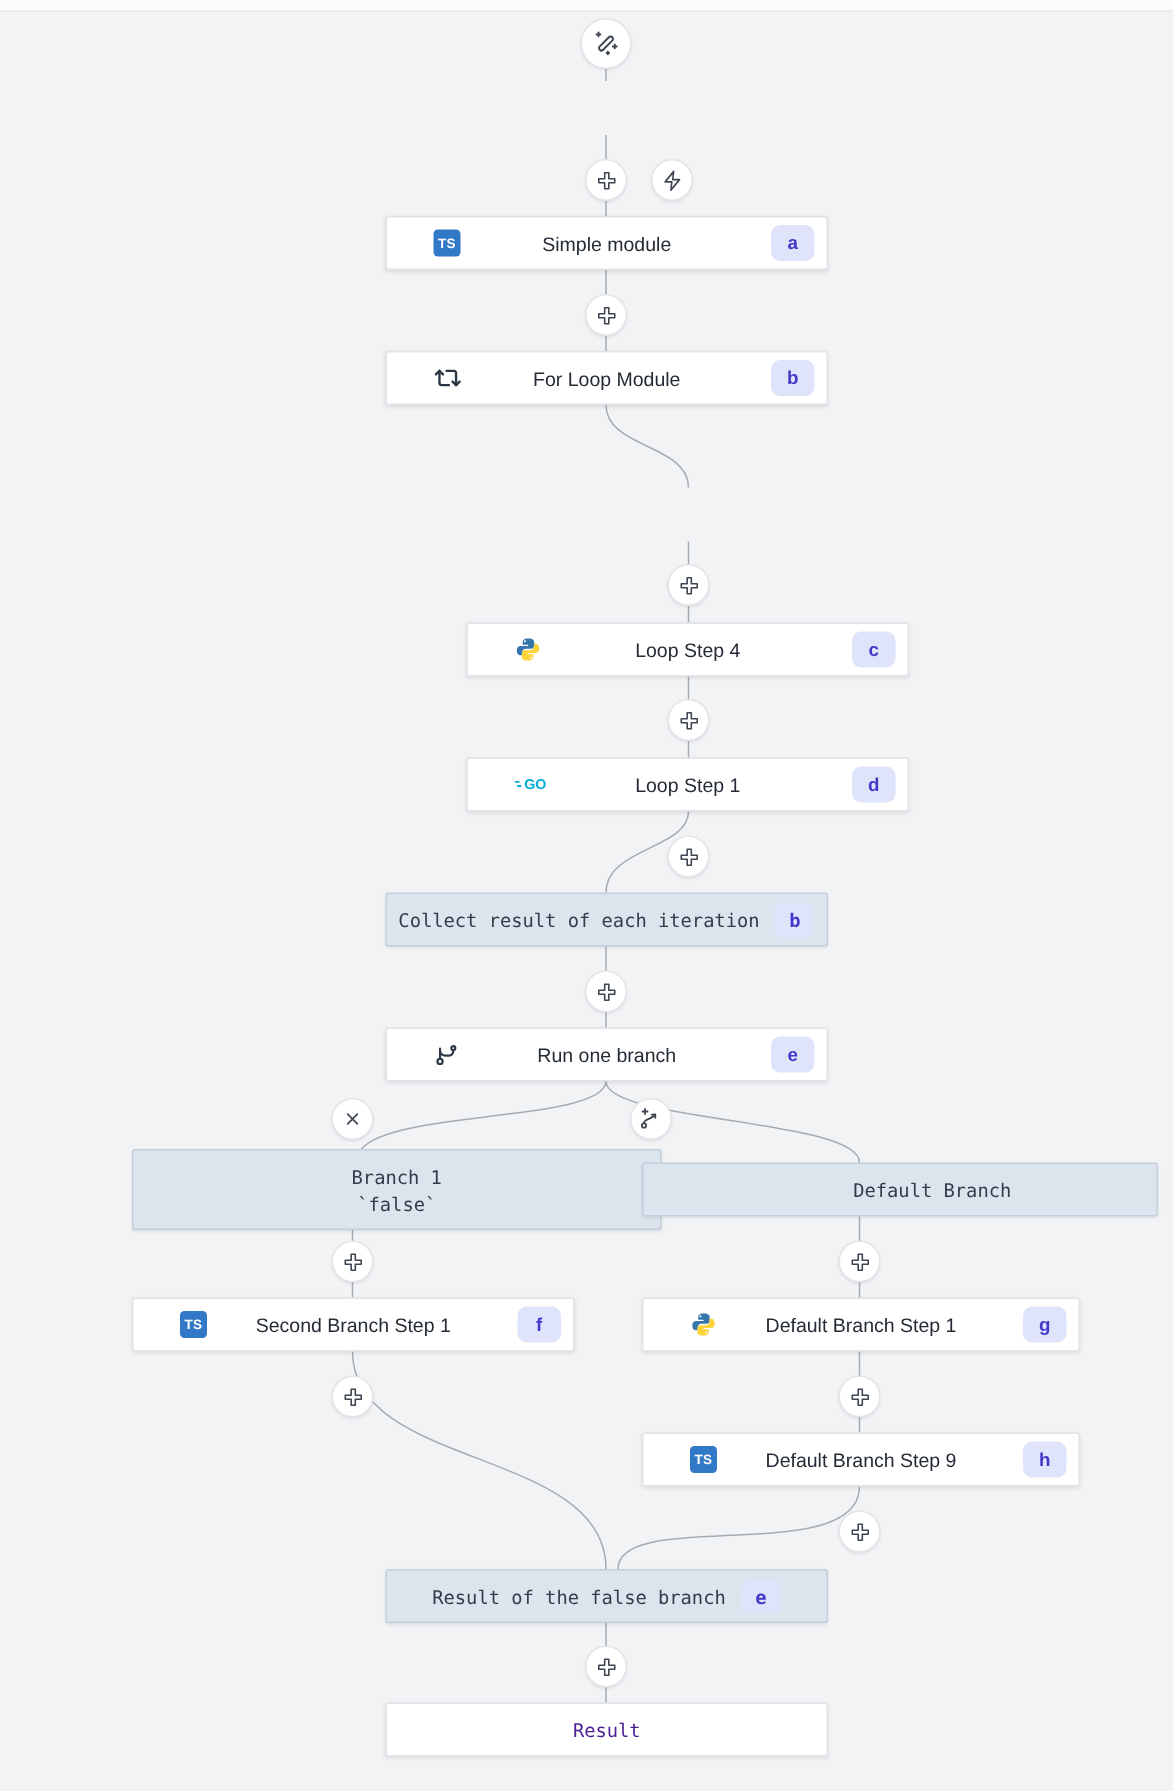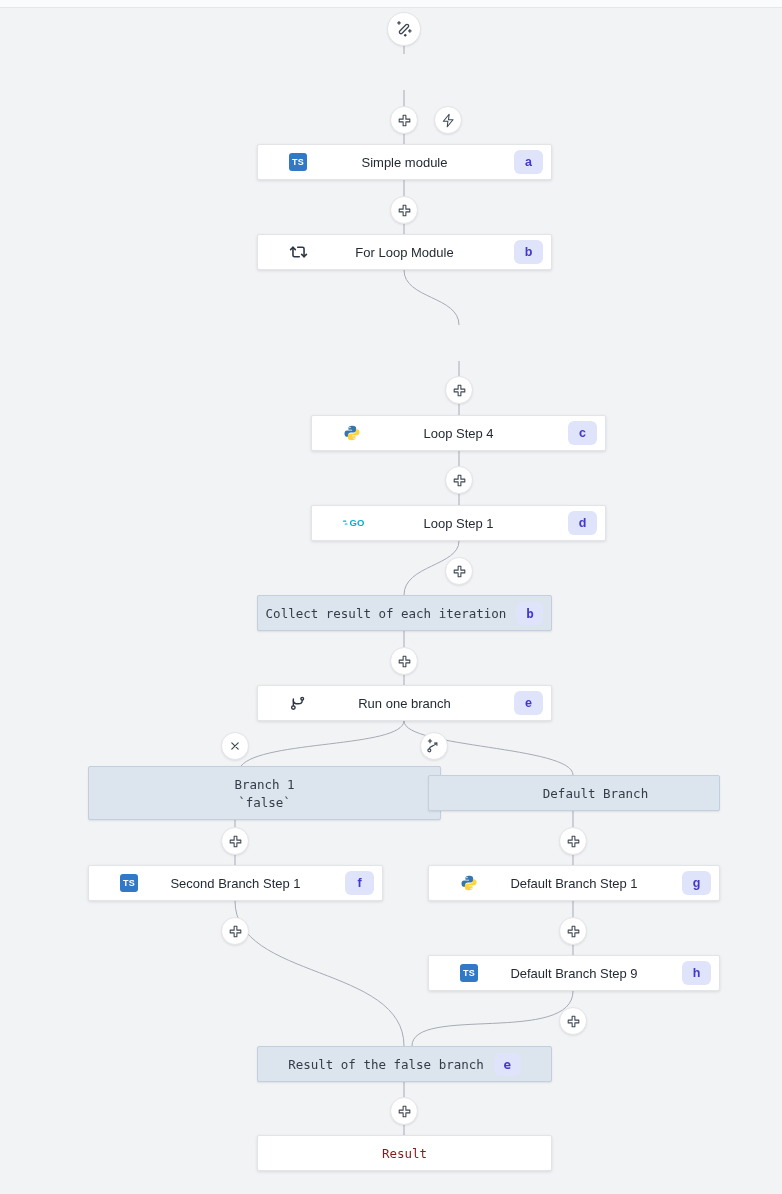--- a/index.html
+++ b/index.html
@@ -14,21 +14,21 @@
   .bnode { position:absolute; height:36px; background:#dce4ed; border:1px solid #c3cfdc; border-radius:2px;
            display:flex; align-items:center; justify-content:center; gap:10px;
            font-family:"DejaVu Sans Mono", monospace; font-size:12.5px; color:#333c48;
            box-shadow:0 1px 2px rgba(40,50,70,.10); white-space:nowrap; cursor:pointer; }
   .bnode.two-line { height:54px; flex-direction:column; gap:1px; line-height:17px; }
 
   
   .card { position:absolute; height:36px; background:#ffffff; border:1px solid #e2e4e8; border-radius:2px;
           box-shadow:0 1px 3px rgba(30,40,60,.12); display:flex; align-items:center; justify-content:center;
           font-size:13px; color:#242b35; white-space:nowrap; cursor:pointer; }
-  .card.mono { font-family:"DejaVu Sans Mono", monospace; font-size:12.5px; color:#7f1d1d; }
+  .card.mono { font-family:"DejaVu Sans Mono", monospace; font-size:12.5px; color:#4c1d95; }
   .card-icon { position:absolute; left:11px; top:50%; transform:translateY(-50%); display:flex; align-items:center;padding-left:20px; }
   .badge { position:absolute; right:8px; top:50%; transform:translateY(-50%);
            min-width:29px; height:24px; padding:0 8px; background:#e0e4fa; color:#4338ca;
            border-radius:6px; font-weight:bold; font-size:12.5px;
            display:flex; align-items:center; justify-content:center; }
   .badge.inline { position:static; transform:none; height:23px; min-width:27px; }
 
   
   .pin { position:absolute; width:28px; height:28px; border-radius:50%; background:#ffffff;
          border:1px solid #e3e5e9; box-shadow:0 1px 2px rgba(40,50,70,.10);
@@ -195,21 +195,21 @@
       <path d="M5 16.2 C5 12 11 13 15.5 8.5"></path>
       <path d="M12.8 7.6 l3.4 -.2 .2 3.4"></path>
     </svg>
   </button>
 
   <div class="bnode two-line" style="left:88px; top:766px; width:353px;">
     <span>Branch 1</span>
     <span>`false`</span>
   </div>
 
-  <div class="bnode" style="left:428px; top:775px; width:292px;padding-left:43px;">
+  <div class="bnode" style="left:428px; top:775px; width:344px;padding-left:43px;">
     <span>Default Branch</span>
   </div>
 
   <button class="pin" style="left:221px; top:827px;">
     <svg width="15" height="15" viewBox="0 0 24 24">
       <path d="M9.8 3.5h4.4v6.3h6.3v4.4h-6.3v6.3H9.8v-6.3H3.5V9.8h6.3z" fill="#fff" stroke="#3e4753" stroke-width="1.7" stroke-linejoin="round"></path>
     </svg>
   </button>
   <button class="pin" style="left:559px; top:827px;">
     <svg width="15" height="15" viewBox="0 0 24 24">

